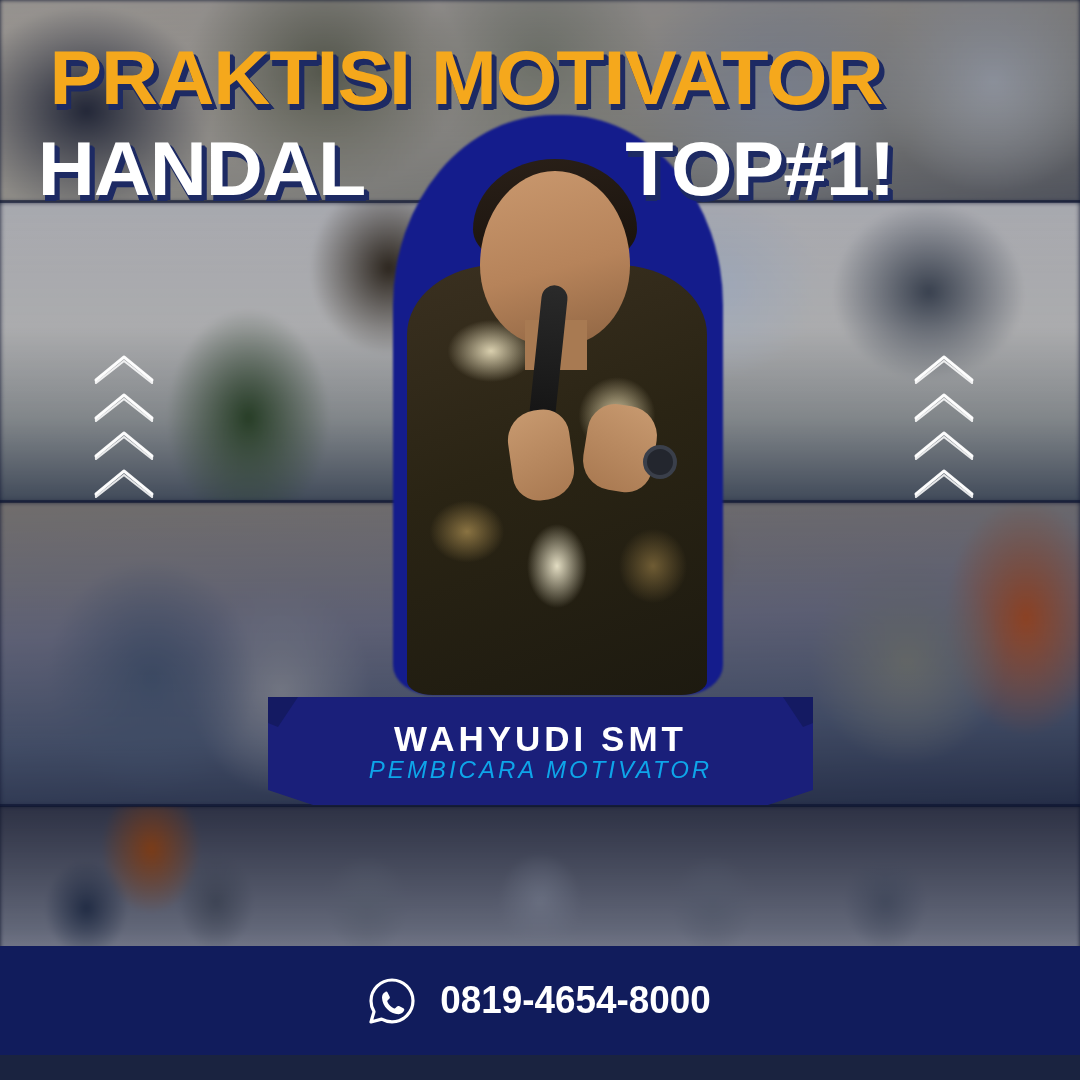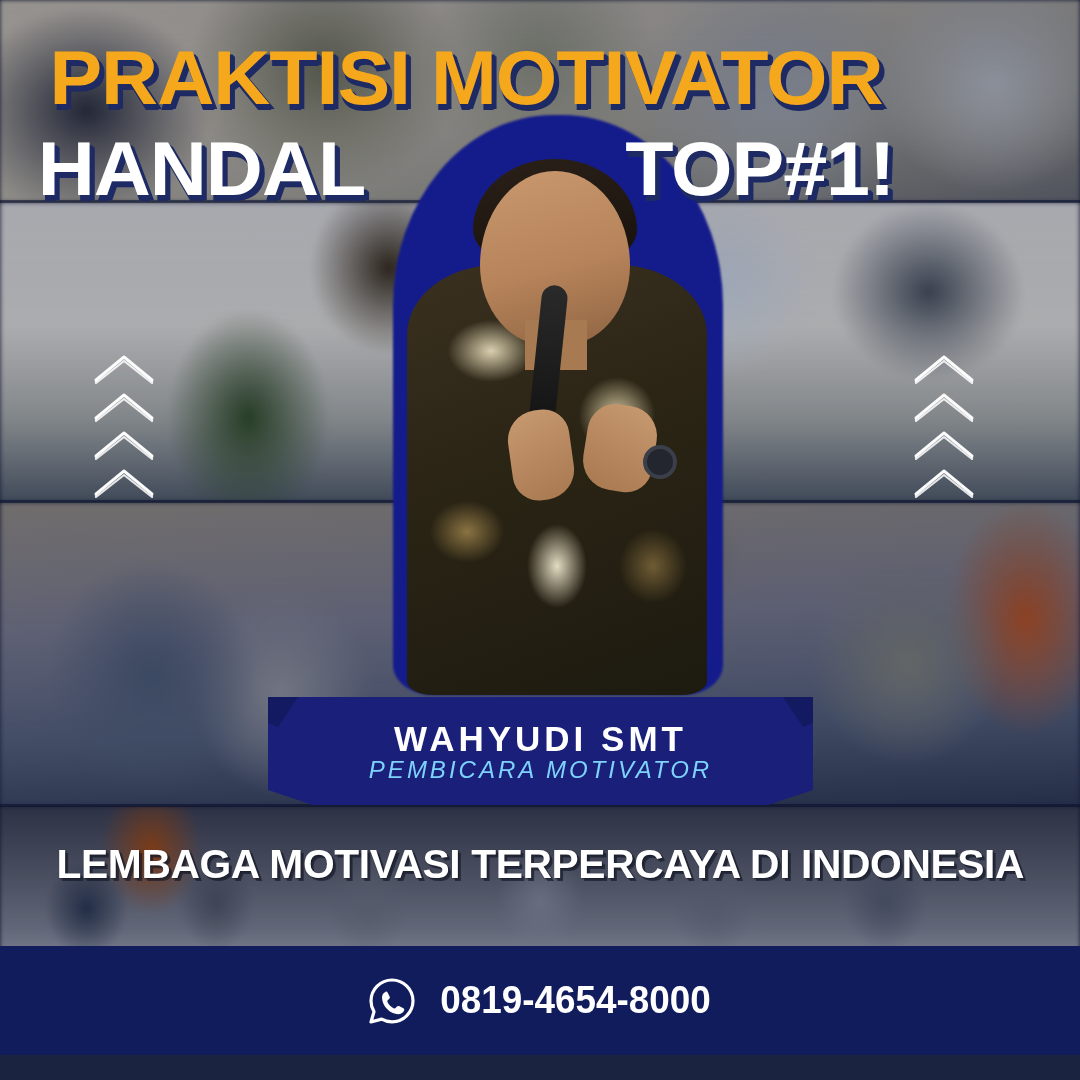--- a/index.html
+++ b/index.html
@@ -228,21 +228,21 @@
     font-size:35px;
     font-weight:700;
     color:#ffffff;
     letter-spacing:4px;
     line-height:1;
   }
   .ribbon-role{
     font-size:24px;
     font-style:italic;
     font-weight:400;
-    color:#7dd3fc;
+    color:#0ea5e9;
     letter-spacing:3px;
     line-height:1;
   }
 
   
   #tagline{
     position:absolute;
     left:0; top:842px; width:1080px;
     z-index:31;
     text-align:center;
@@ -374,23 +374,20 @@
       <polygon points="0,0 545,0 545,93 500,108 45,108 0,93" fill="#1A1F7A"></polygon>
       <polygon points="0,0 30,0 10,30 0,26" fill="#141A62"></polygon>
       <polygon points="545,0 515,0 535,30 545,26" fill="#141A62"></polygon>
     </svg>
     <div class="ribbon-text">
       <div class="ribbon-name">WAHYUDI SMT</div>
       <div class="ribbon-role">PEMBICARA MOTIVATOR</div>
     </div>
   </div>
 
-  <div id="tagline">
-    <span class="tagline-text">LEMBAGA MOTIVASI TERPERCAYA DI INDONESIA</span>
-  </div>
 
   <div id="footer">
 
     <div class="contact">
       <svg class="icn" width="52" height="52" viewBox="0 0 52 52">
         <path d="M26 5 C14.4 5 5 14.4 5 26 c0 3.9 1.1 7.6 3 10.7 L5 47 l10.6 -2.9
                  c3 1.7 6.6 2.7 10.4 2.7 C37.6 46.8 47 37.4 47 25.8 47 14.3 37.6 5 26 5 Z" fill="none" stroke="#ffffff" stroke-width="3.2" stroke-linejoin="round"></path>
         <path d="M19.6 16.6 c0.8 -0.3 1.6 0 2 0.8 l2.1 4.4 c0.3 0.7 0.2 1.5 -0.4 2
                  l-1.6 1.5 c-0.4 0.4 -0.5 0.9 -0.3 1.4 1.3 3 3.7 5.4 6.7 6.7 0.5 0.2 1.1 0.1 1.4 -0.3
                  l1.5 -1.6 c0.5 -0.6 1.3 -0.7 2 -0.4 l4.4 2.1 c0.8 0.4 1.1 1.3 0.8 2.1

